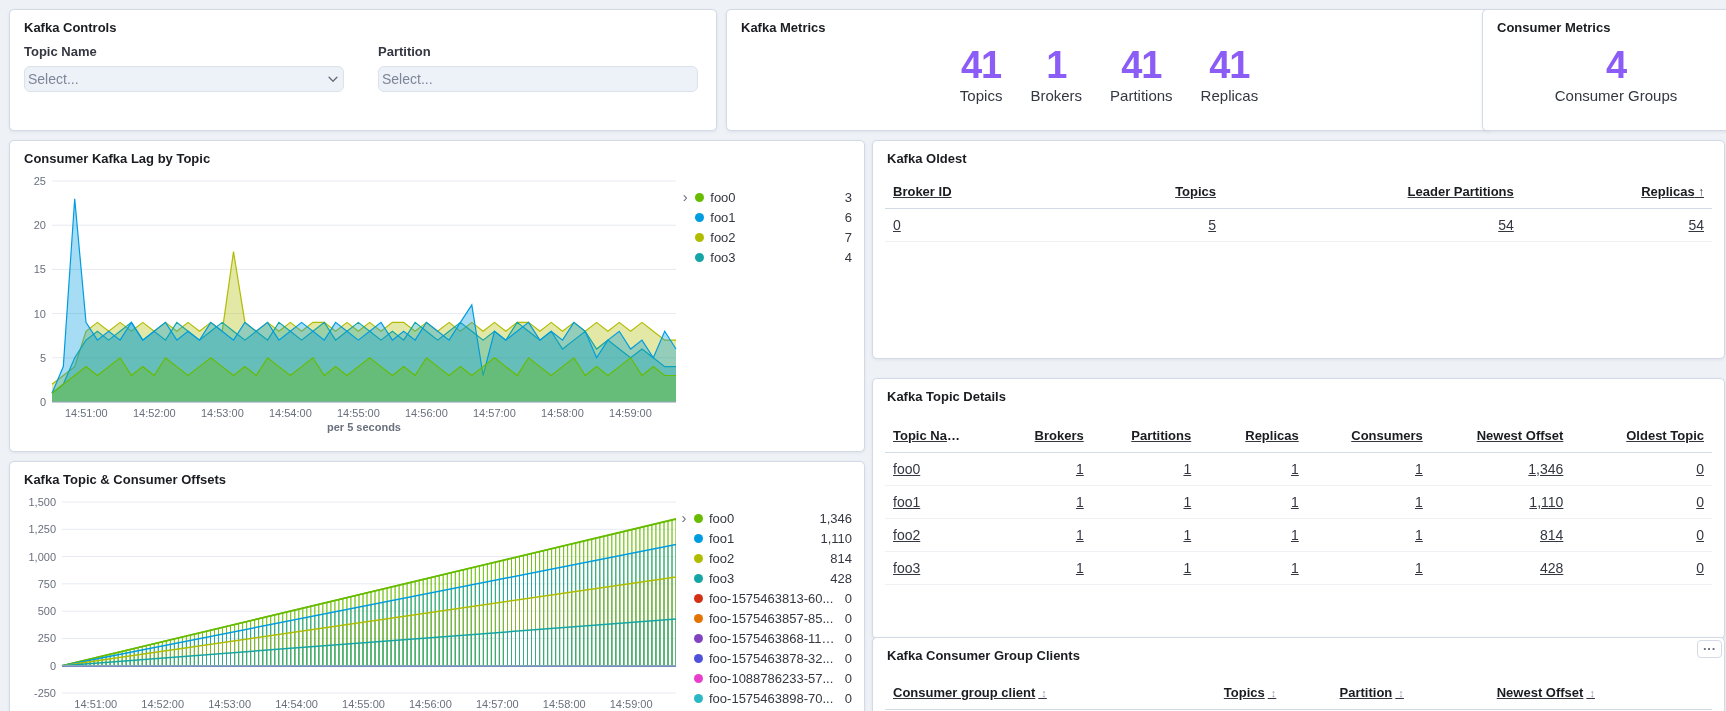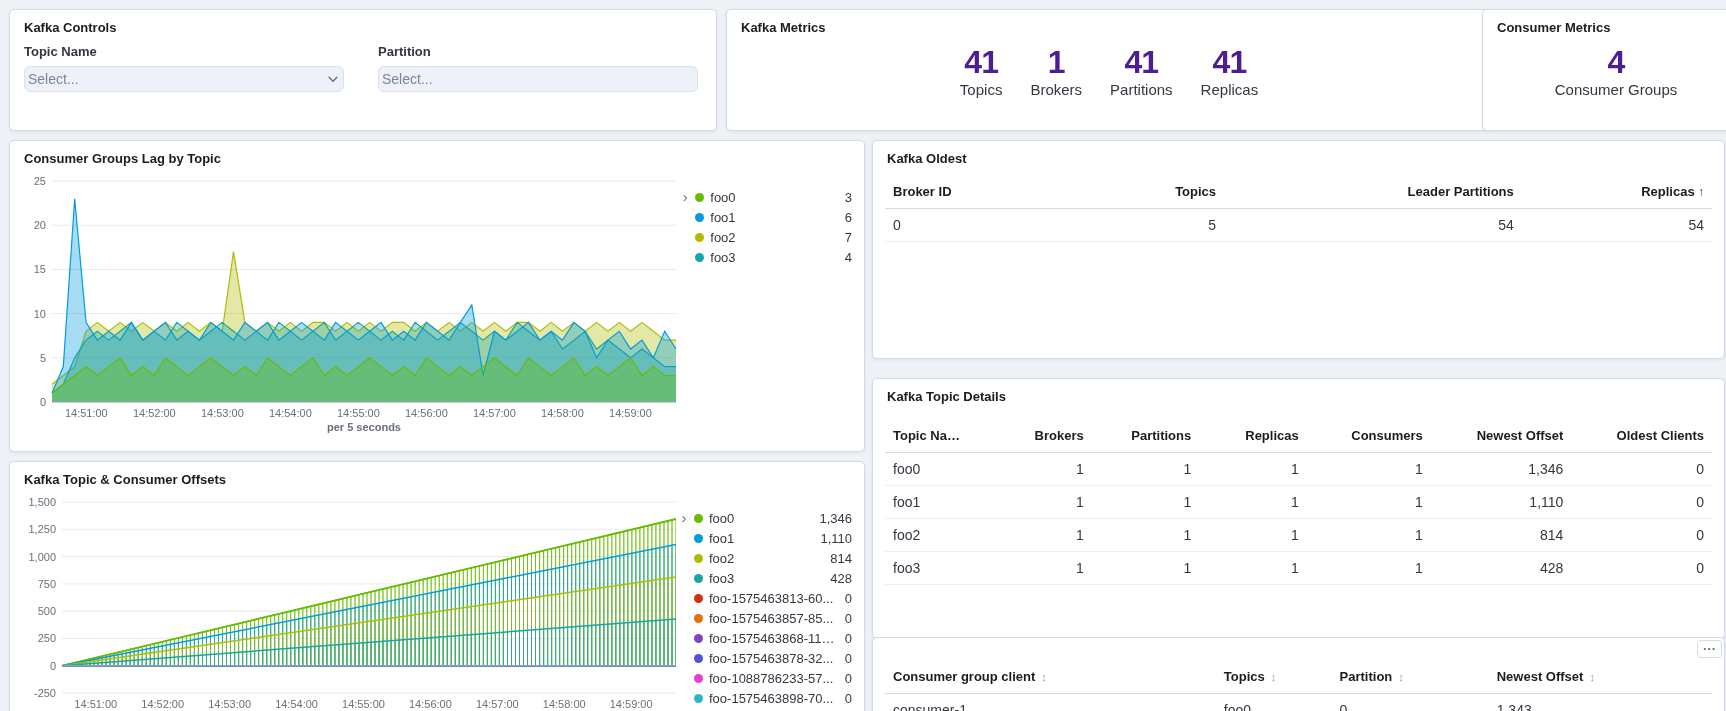--- a/index.html
+++ b/index.html
@@ -35,42 +35,42 @@
     height:26px;background:#edf1f8;border:1px solid #dbe2ec;border-radius:6px;
     display:flex;align-items:center;justify-content:space-between;padding:0 3px;
     cursor:pointer;box-sizing:border-box;
   }
   .placeholder{color:#7d8598;font-size:14px;}
   .caret{flex:none;}
 
   
   .metric-row{display:flex;justify-content:center;align-items:flex-start;gap:28px;margin-top:10px;}
   .metric{text-align:center;}
-  .metric-value{font-size:32px;font-weight:700;color:#4c1d95;line-height:1.05;letter-spacing:-1px;}
+  .metric-value{font-size:38px;font-weight:700;color:#8b5cf6;line-height:1.05;letter-spacing:-1px;}
   .metric-label{font-size:15px;color:#343741;margin-top:1px;}
 
   
   .chart-wrap{display:flex;margin-top:2px;}
   svg{display:block;}
   svg text{font-family:"Liberation Sans", sans-serif;}
   svg .tick{font-size:11px;fill:#69707d;}
   svg .xlabel{font-size:11px;font-weight:700;fill:#69707d;}
   .legend{width:176px;display:flex;align-items:flex-start;margin-top:14px;}
   .legend-toggle{
     width:16px;height:20px;background:none;border:none;padding:0;margin:0 2px 0 0;
     color:#69707d;font-size:15px;line-height:18px;cursor:pointer;font-family:inherit;
   }
   .legend ul{list-style:none;margin:0;padding:0;flex:1;min-width:0;}
   .legend-item{display:flex;align-items:center;height:20px;font-size:13px;color:#343741;gap:6px;cursor:pointer;}
   .dot{width:9px;height:9px;border-radius:50%;flex:none;}
   .legend-label{flex:1;min-width:0;overflow:hidden;white-space:nowrap;text-overflow:ellipsis;}
   .legend-value{flex:none;text-align:right;}
 
   
-  table.eui{width:100%;border-collapse:collapse;font-size:14px;color:#343741;table-layout:fixed;}
+  table.eui{width:100%;border-collapse:collapse;font-size:14px;color:#343741;table-layout:fixed;text-decoration:underline;}
   #p-brokers table.eui{margin-top:8px;}
   #p-topics table.eui{margin-top:14px;}
   #p-clients table.eui{margin-top:12px;}
   table.eui th{
     font-size:13px;font-weight:600;color:#1a1c21;text-align:left;
     padding:9px 8px;border-bottom:1px solid #d3dae6;cursor:pointer;white-space:nowrap;
     overflow:hidden;text-overflow:ellipsis;
   }
   table.eui td{
     padding:8px 8px;border-bottom:1px solid #eef0f4;white-space:nowrap;
@@ -136,21 +136,21 @@
   <h2 class="panel-title">Consumer Metrics</h2>
   <div class="metric-row">
     <div class="metric">
       <div class="metric-value">4</div>
       <div class="metric-label">Consumer Groups</div>
     </div>
   </div>
 </section>
 
 <section class="panel" id="p-lag">
-  <h2 class="panel-title">Consumer Groups Lag by Topic</h2>
+  <h2 class="panel-title">Consumer Kafka Lag by Topic</h2>
   <div class="chart-wrap">
     <svg width="660" height="262">
         <line x1="30" x2="654" y1="229" y2="229" stroke="#e6eaf1" stroke-width="1"></line>
         <text x="24" y="233" text-anchor="end" class="tick">0</text>
         <line x1="30" x2="654" y1="184.8" y2="184.8" stroke="#e6eaf1" stroke-width="1"></line>
         <text x="24" y="188.8" text-anchor="end" class="tick">5</text>
         <line x1="30" x2="654" y1="140.6" y2="140.6" stroke="#e6eaf1" stroke-width="1"></line>
         <text x="24" y="144.6" text-anchor="end" class="tick">10</text>
         <line x1="30" x2="654" y1="96.4" y2="96.4" stroke="#e6eaf1" stroke-width="1"></line>
         <text x="24" y="100.4" text-anchor="end" class="tick">15</text>
@@ -356,21 +356,21 @@
         <col style="width: 17%;">
       </colgroup>
       <thead>
         <tr>
           <th><span>Topic Name</span><span class="sort asc"> ↑</span></th>
           <th class="al-r"><span>Brokers</span></th>
           <th class="al-r"><span>Partitions</span></th>
           <th class="al-r"><span>Replicas</span></th>
           <th class="al-r"><span>Consumers</span></th>
           <th class="al-r"><span>Newest Offset</span></th>
-          <th class="al-r"><span>Oldest Clients</span></th>
+          <th class="al-r"><span>Oldest Topic</span></th>
         </tr>
       </thead>
       <tbody>
         <tr>
           <td>foo0</td>
           <td class="al-r">1</td>
           <td class="al-r">1</td>
           <td class="al-r">1</td>
           <td class="al-r">1</td>
           <td class="al-r">1,346</td>
@@ -402,20 +402,21 @@
           <td class="al-r">1</td>
           <td class="al-r">428</td>
           <td class="al-r">0</td>
         </tr>
       </tbody>
     </table>
 </section>
 
 <section class="panel" id="p-clients">
   <button class="panel-options">···</button>
+  <h2 class="panel-title">Kafka Consumer Group Clients</h2>
   <table class="eui">
       <colgroup>
         <col style="width: 40%;">
         <col style="width: 14%;">
         <col style="width: 19%;">
         <col style="width: 27%;">
       </colgroup>
       <thead>
         <tr>
           <th><span>Consumer group client</span><span class="sort both"> ↕</span></th>

